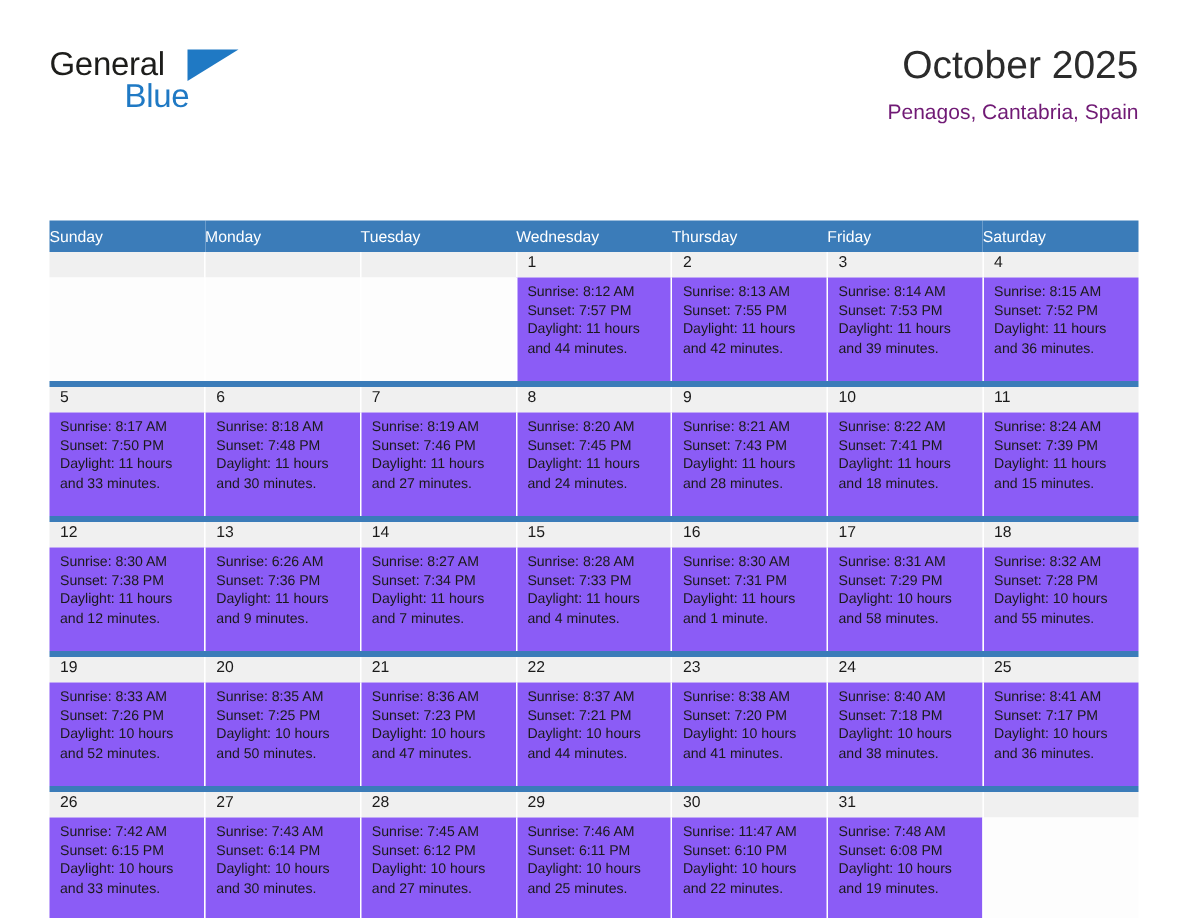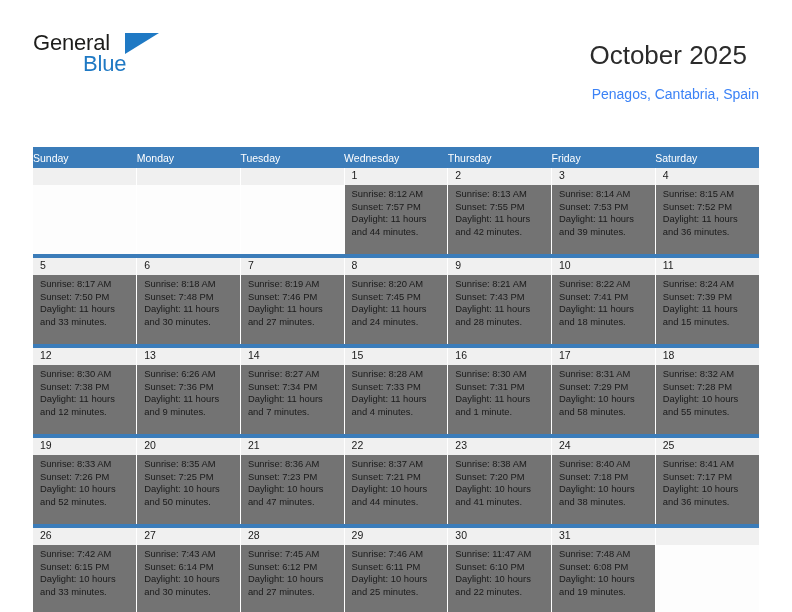--- a/index.html
+++ b/index.html
@@ -70,26 +70,26 @@
     position: absolute;
     right: 0;
     top: 0;
     text-align: right;
   }
   .cal-title {
     font-size: 26px;
     color: #2b2b2b;
     font-weight: normal;
     line-height: 34px;
-    margin: 12px;
+    margin: 0;
     white-space: nowrap;
   }
   .cal-subtitle {
     font-size: 14px;
-    color: #3b82f6;
+    color: #701a75;
     line-height: 20px;
     margin: 4px 0 0 0;
     white-space: nowrap;
   }
 
   
   .calendar {
     position: absolute;
     left: 33px;
     top: 104px;
@@ -130,21 +130,21 @@
     padding: 1px 0 0 7px;
     box-sizing: border-box;
     vertical-align: top;
     border-right: 1px solid #ffffff;
     white-space: nowrap;
   }
   .daynum-row td:last-child { border-right: none; }
   .daynum-row td.empty { background: #f0f0f0; }
 
   .info-row td {
-    background: #737373;
+    background: #8b5cf6;
     height: 69px;
     font-size: 9.4px;
     line-height: 12.6px;
     color: #1a1a1a;
     padding: 3px 6px 0 7px;
     box-sizing: border-box;
     vertical-align: top;
     border-right: 1px solid #ffffff;
   }
   .info-row td:last-child { border-right: none; }

